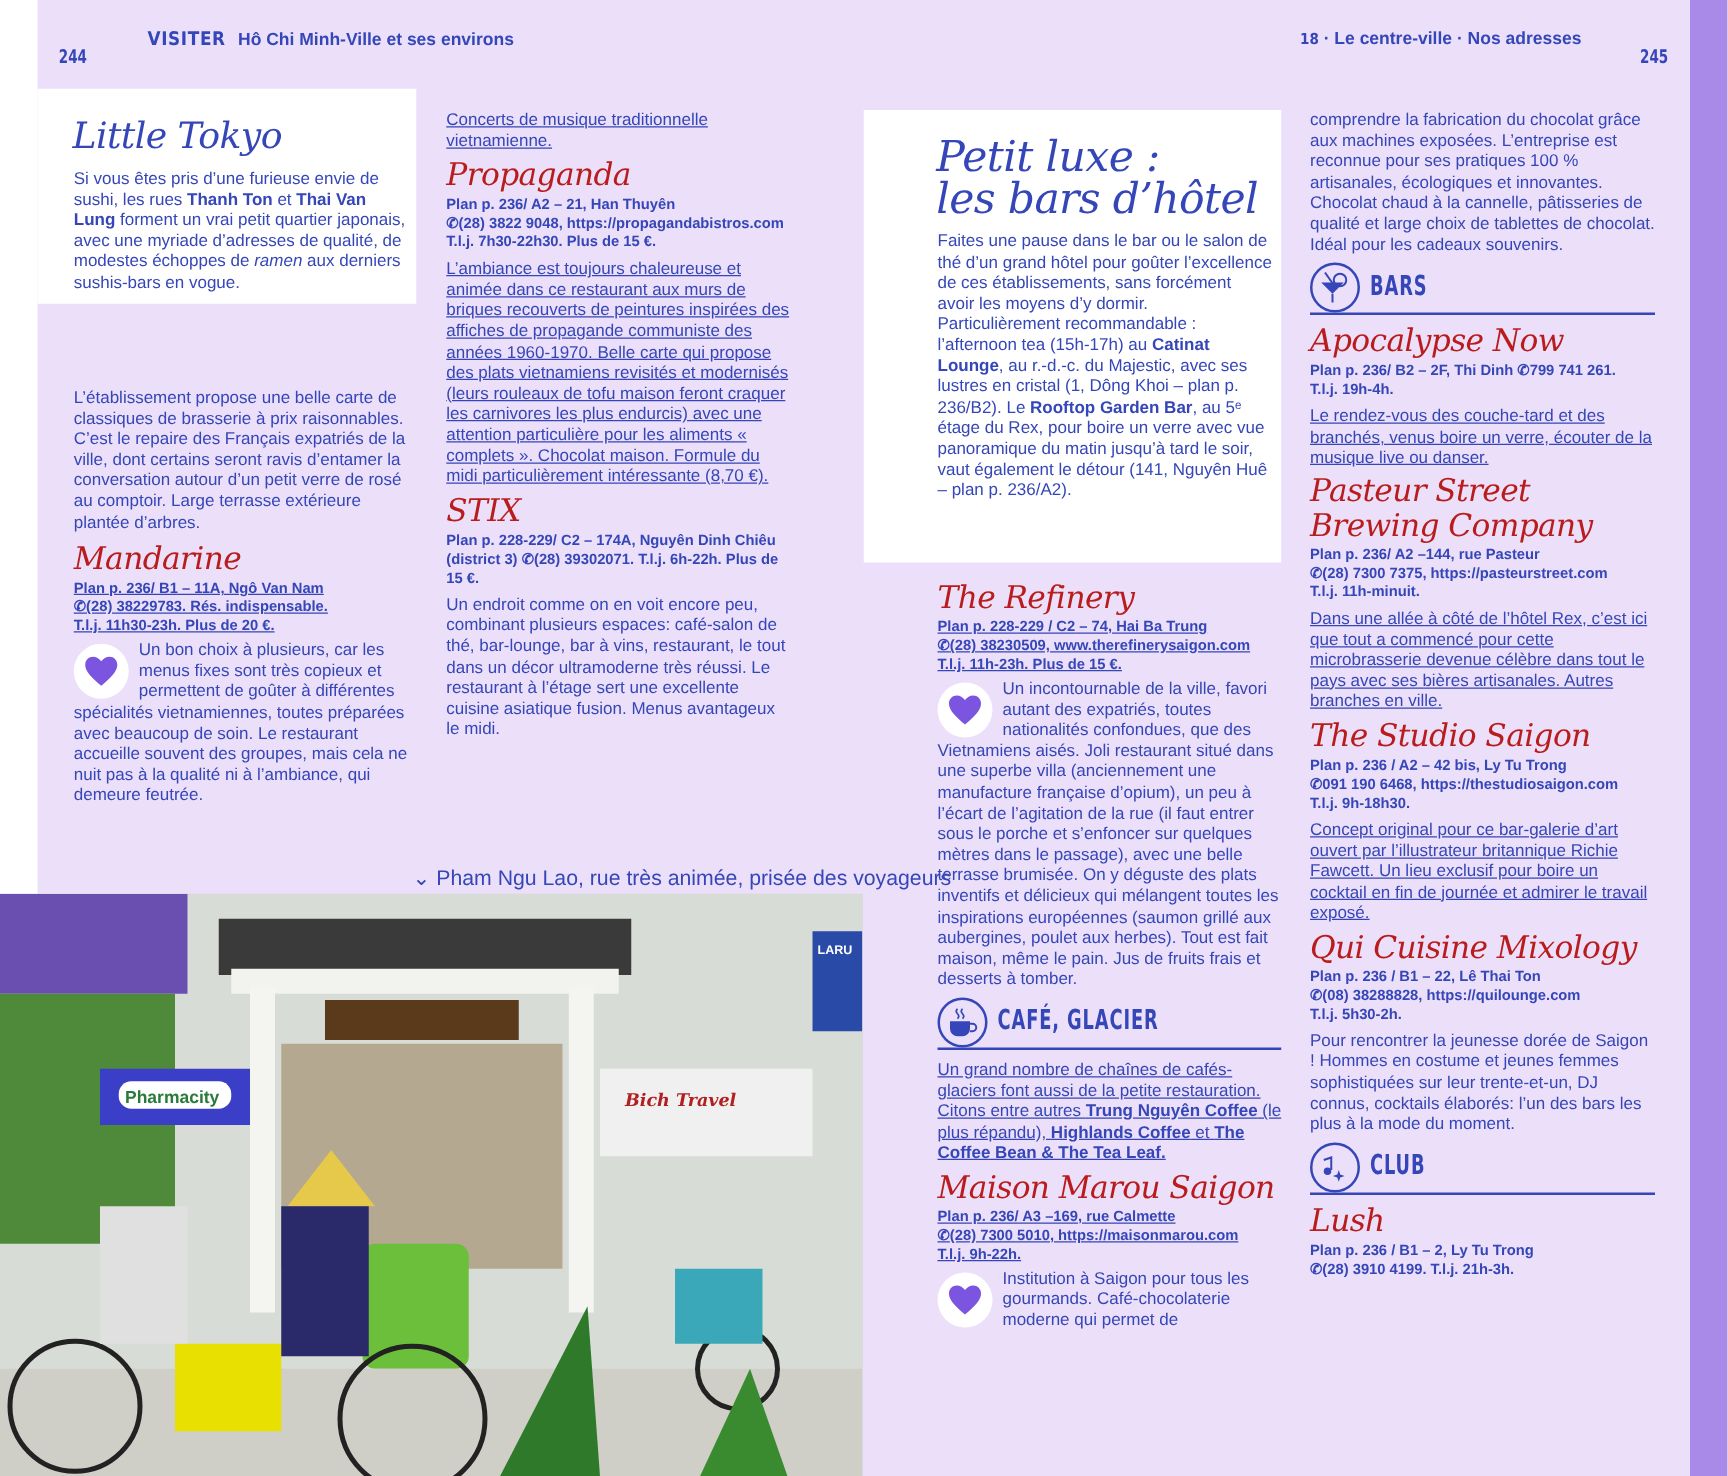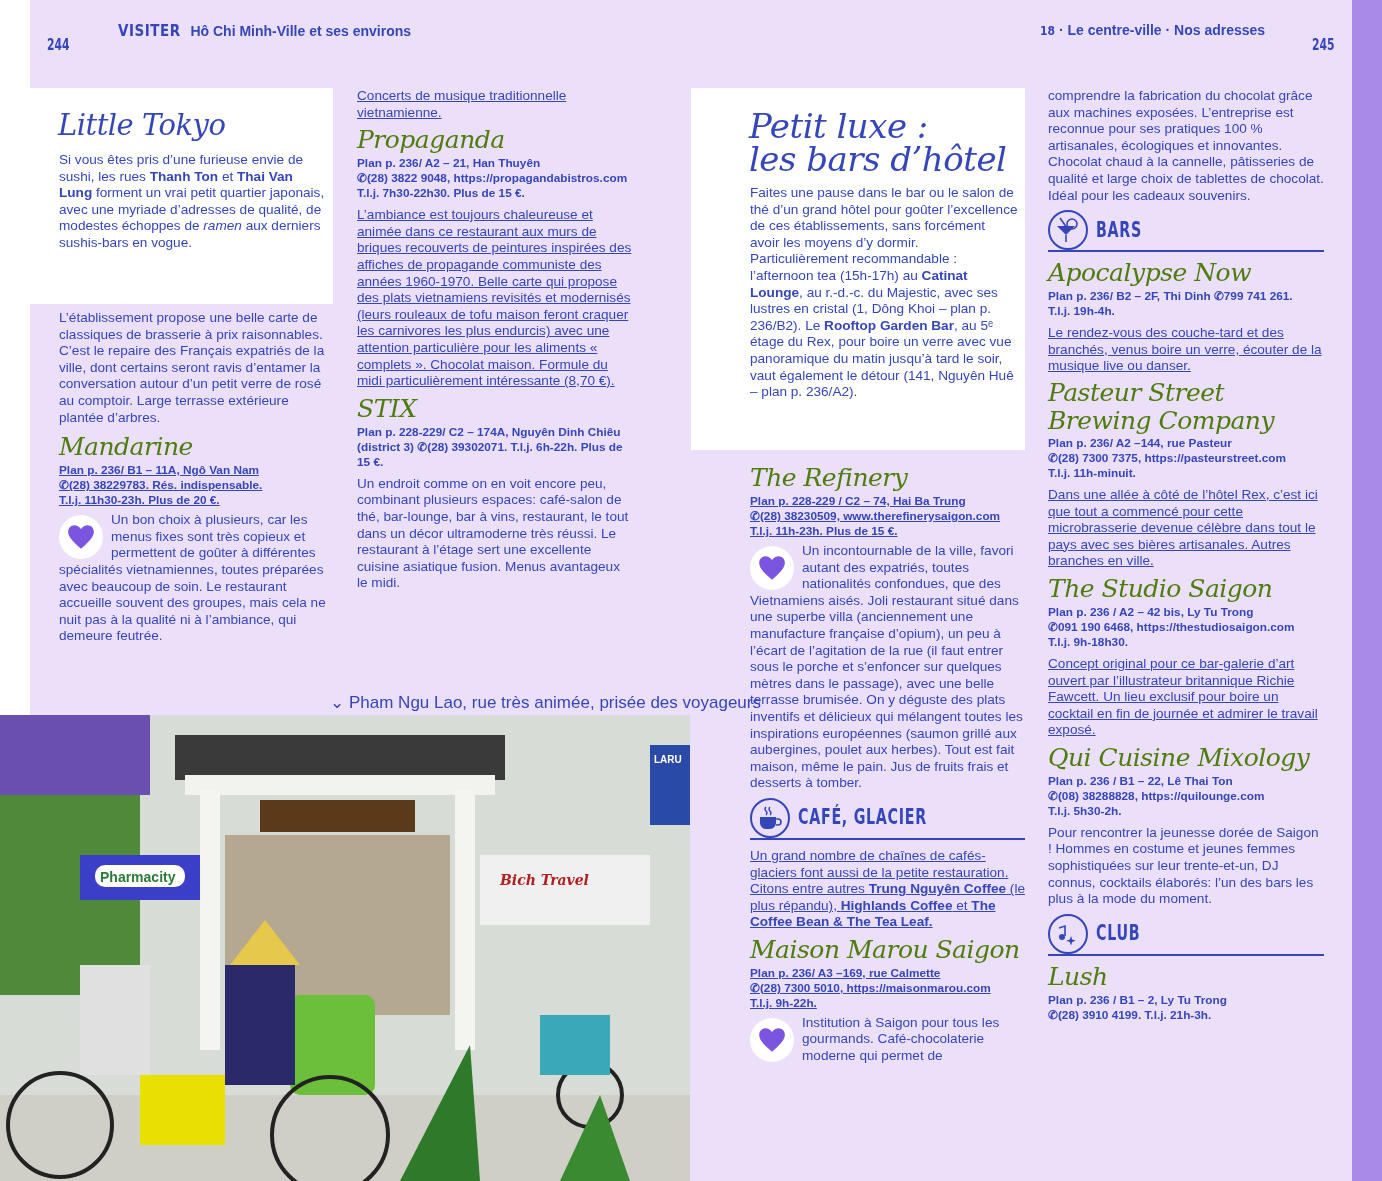--- a/index.html
+++ b/index.html
@@ -10,21 +10,21 @@
     color: #3547b8;
     position: relative;
   }
   .left-strip { position: absolute; left: 0; top: 0; width: 30px; height: 715px; background: #ffffff; }
   .right-strip { position: absolute; right: 0; top: 0; width: 30px; height: 1181px; background: #a98ae8; }
   .page-num { position: absolute; top: 36px; font-family: "DejaVu Sans Condensed", "DejaVu Sans", sans-serif; font-weight: bold; font-size: 15px; color: #3547b8; transform: scaleX(0.8); transform-origin: left; }
   .hdr { position: absolute; top: 22px; font-size: 14px; font-weight: bold; color: #3547b8; }
   .hdr .visiter { font-family: "DejaVu Sans Condensed", "DejaVu Sans", sans-serif; font-weight: bold; letter-spacing: 0.5px; margin-right: 6px; font-size: 15px; }
   .hdr .chap { font-family: "DejaVu Sans Condensed", "DejaVu Sans", sans-serif; font-size: 12px; }
   .box-white { position: absolute; background: #ffffff; }
-  .script { font-family: "DejaVu Serif", serif; font-style: italic; color: #4d7c0f; font-weight: normal; letter-spacing: -0.5px; }
+  .script { font-family: "DejaVu Serif", serif; font-style: italic; color: #b91c1c; font-weight: normal; letter-spacing: -0.5px; }
   .script.blue { color: #3547b8; }
   .txt { font-size: 13.6px; line-height: 16.6px; color: #3547b8; }
   .txt b { font-weight: bold; }
   .info { font-size: 11.8px; line-height: 15px; font-weight: bold; color: #3547b8; }
   .block { position: absolute; }
   .entry-title { font-size: 25px; line-height: 30px; margin-bottom: 1px; }
   .heart-wrap { float: left; width: 44px; height: 44px; border-radius: 50%; background: #ffffff; margin: 3px 8px 2px 0; display: flex; align-items: center; justify-content: center; }
   .heart-wrap svg { width: 28px; height: 26px; }
   .section-hdr { display: flex; align-items: center; border-bottom: 2px solid #3547b8; padding-bottom: 2px; height: 42px; }
   .section-hdr .circle { width: 40px; height: 40px; border-radius: 50%; border: 2px solid #3547b8; display: flex; align-items: center; justify-content: center; background: transparent; margin-right: 8px; margin-bottom: -2px; }
@@ -43,21 +43,21 @@
 <div class="page-num" style="left:47px;">244</div>
 <div class="hdr" style="left:118px;">
   <span class="visiter">VISITER</span>
   <span>Hô Chi Minh-Ville et ses environs</span>
 </div>
 <div class="hdr" style="left:1040px;">
   <span class="chap">18</span><span> · </span><span>Le centre-ville · Nos adresses</span>
 </div>
 <div class="page-num" style="left:1312px;">245</div>
 
-<div class="box-white" style="left:30px; top:88px; width:303px; height:216px;">
+<div class="box-white" style="left:30px; top:71px; width:303px; height:172px;">
   <div class="script blue" style="position:absolute; left:28px; top:20px; font-size:29px;">Little Tokyo</div>
   <div class="txt" style="position:absolute; left:29px; top:64px; width:268px;">
     <span>Si vous êtes pris d’une furieuse envie de sushi, les rues </span><b>Thanh Ton</b><span> et </span><b>Thai Van Lung</b><span> forment un vrai petit quartier japonais, avec une myriade d’adresses de qualité, de modestes échoppes de </span><i>ramen</i><span> aux derniers sushis-bars en vogue.</span>
   </div>
 </div>
 
 <div class="block" style="left:59px; top:310px; width:278px;">
   <p class="txt mb6">L’établissement propose une belle carte de classiques de brasserie à prix raisonnables. C’est le repaire des Français expatriés de la ville, dont certains seront ravis d’entamer la conversation autour d’un petit verre de rosé au comptoir. Large terrasse extérieure plantée d’arbres.</p>
   <div class="script entry-title">Mandarine</div>
   <div class="info mb4">

